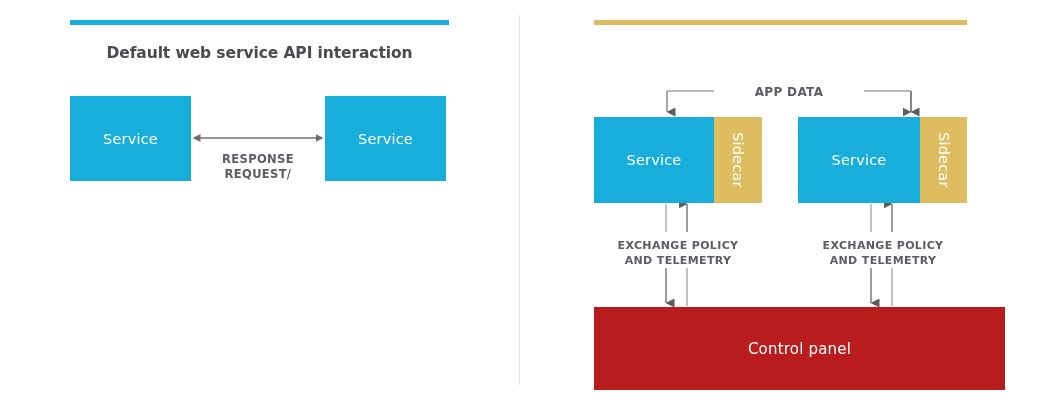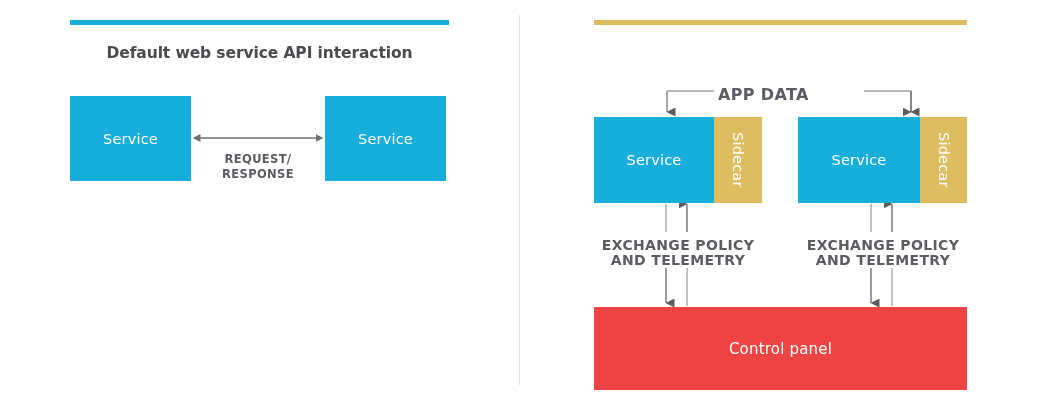--- a/index.html
+++ b/index.html
@@ -99,44 +99,45 @@
     display: flex; align-items: center; justify-content: center;
     background: #DDBD60; color: #fff; font-size: 14.5px; letter-spacing: 0.2px;
     writing-mode: vertical-rl;
     text-orientation: mixed;
   }
   #mesh-group-1 .mesh-sidecar { width: 48px; }
   #mesh-group-2 .mesh-sidecar { width: 47px; }
 
   #control-panel {
     position: absolute;
-    left: 75px; top: 307px; width: 373px; height: 83px;
+    left: 75px; top: 307px; width: 411px; height: 83px;
     display: flex; align-items: center; justify-content: center;
-    background: #ef4444; color: #fff; font-size: 15px; letter-spacing: 0.2px;
+    background: #b91c1c; color: #fff; font-size: 15px; letter-spacing: 0.2px;
   }
 
   
   .conn-svg { position: absolute; left: 0; top: 0; pointer-events: none; }
 
   .exch-label {
     position: absolute;
     text-align: center;
-    font-size: 14px;
+    font-size: 11px;
     font-weight: bold;
     color: #5c5c62;
     line-height: 15px;
     letter-spacing: 0.35px;
   }
   #exch-label-1 { left: 70px;  top: 238px; width: 178px; }
   #exch-label-2 { left: 275px; top: 238px; width: 178px; }
 
   #appdata-label {
     position: absolute;
     left: 199px; top: 85px; width: 142px;
-    font-size: 16px;
+    text-align: center;
+    font-size: 12px;
     font-weight: bold;
     color: #5c5c62;
     letter-spacing: 0.35px;
     background: #ffffff;
   }
 </style>
 </head>
 <body>
 
 <div class="panel" id="panel-left">
@@ -159,22 +160,22 @@
         <path d="M8,0 L8,8 L0,4 z" fill="#6f7073"></path>
       </marker>
       <marker id="arrR" markerWidth="8" markerHeight="8" refX="0.5" refY="4" orient="auto" markerUnits="userSpaceOnUse">
         <path d="M0,0 L0,8 L8,4 z" fill="#6f7073"></path>
       </marker>
     </defs>
     <line x1="200" y1="138" x2="316" y2="138" stroke="#6f7073" stroke-width="1.4" marker-start="url(#arrL)" marker-end="url(#arrR)"></line>
   </svg>
 
   <div id="req-resp-label">
+    <div>RESPONSE</div>
     <div>REQUEST/</div>
-    <div>RESPONSE</div>
   </div>
 </div>
 
 <div id="vertical-divider"></div>
 
 <div class="panel" id="panel-right">
 
   <div class="accent-bar" id="accent-right"></div>
 
 

